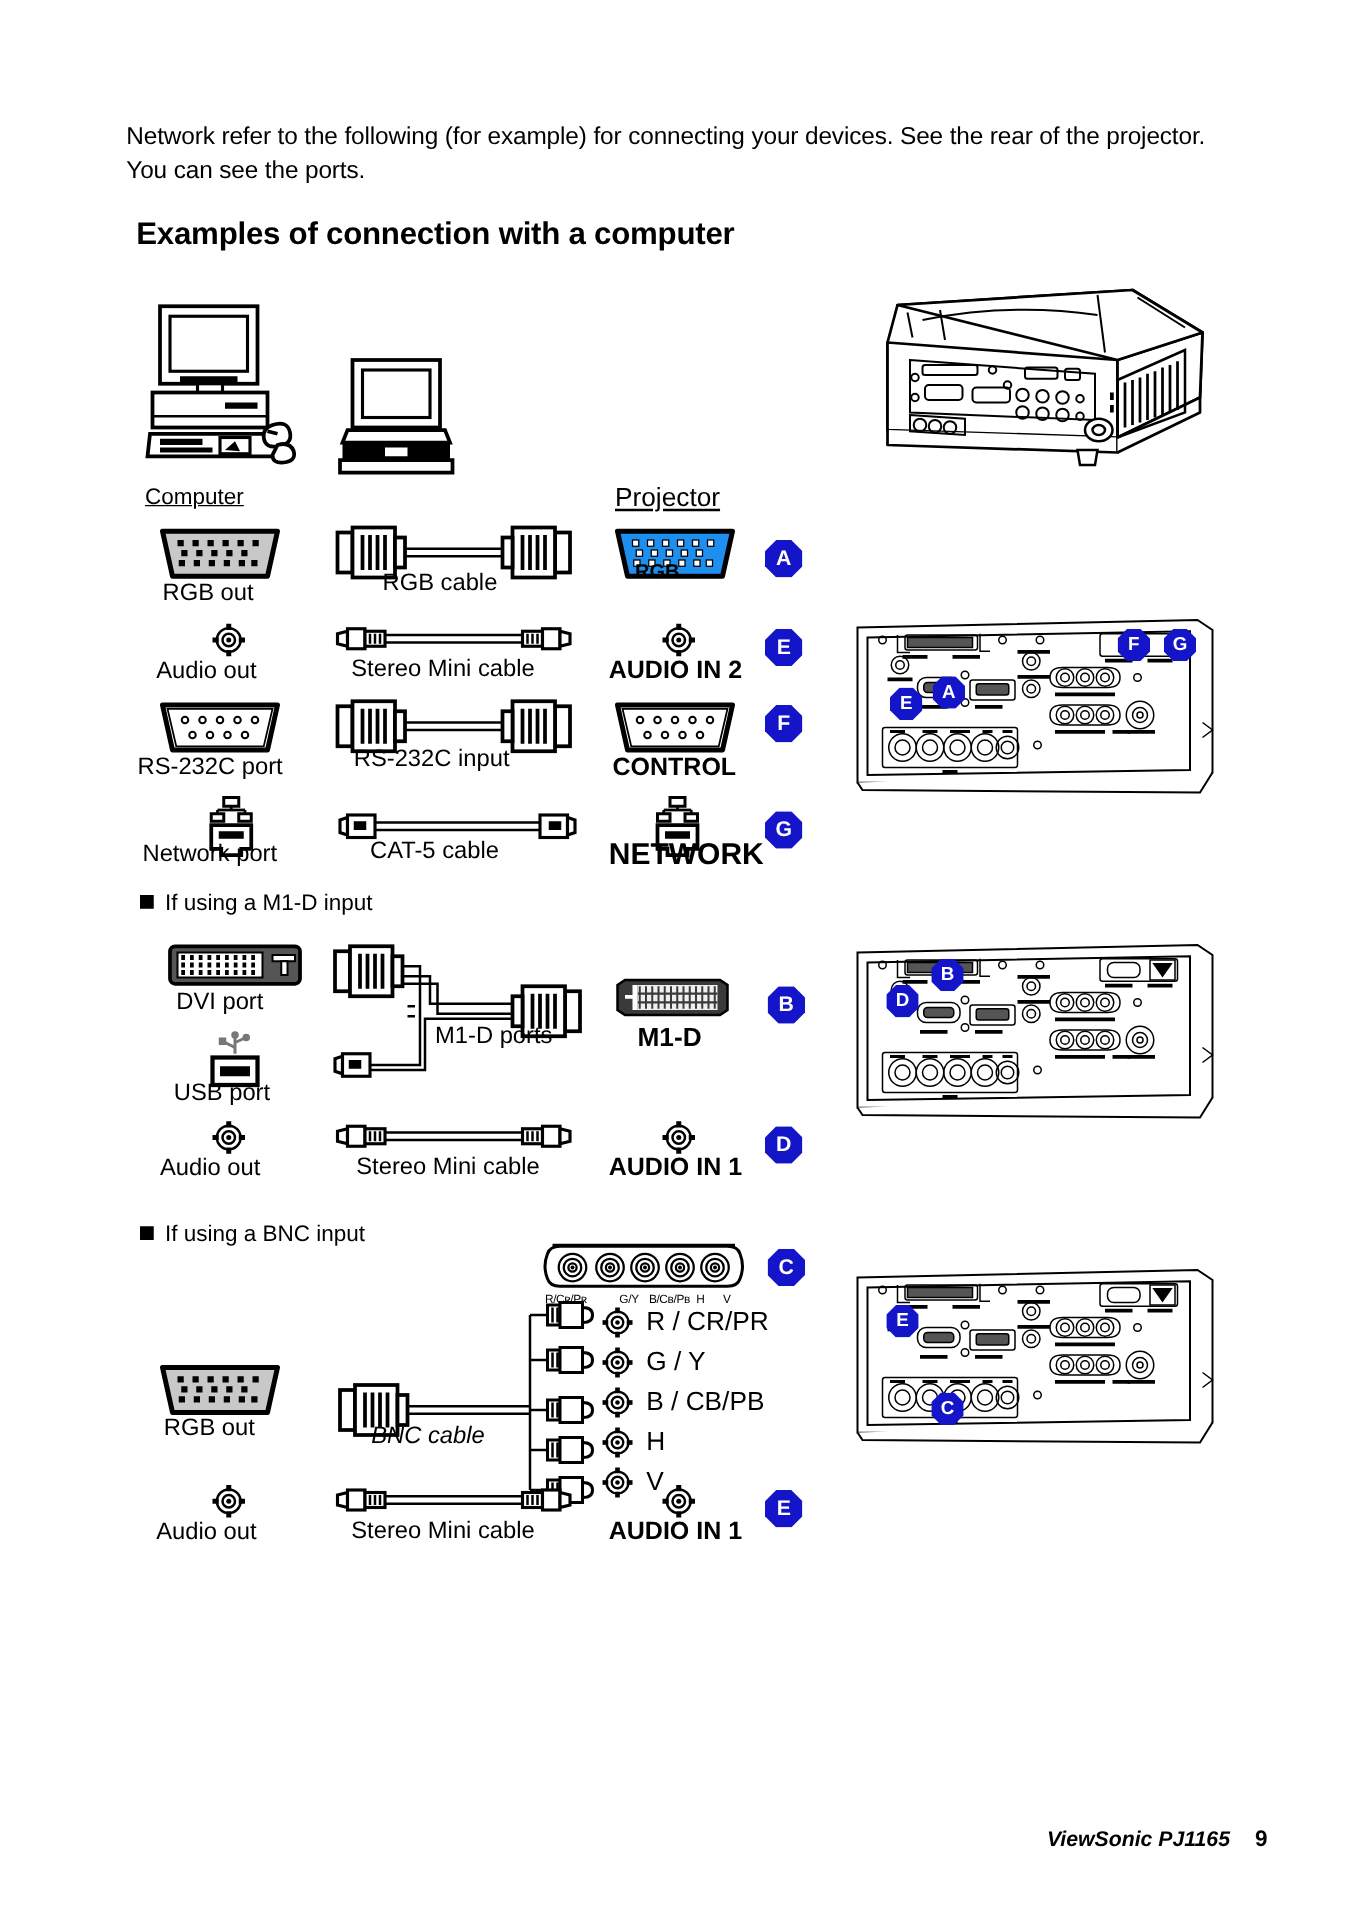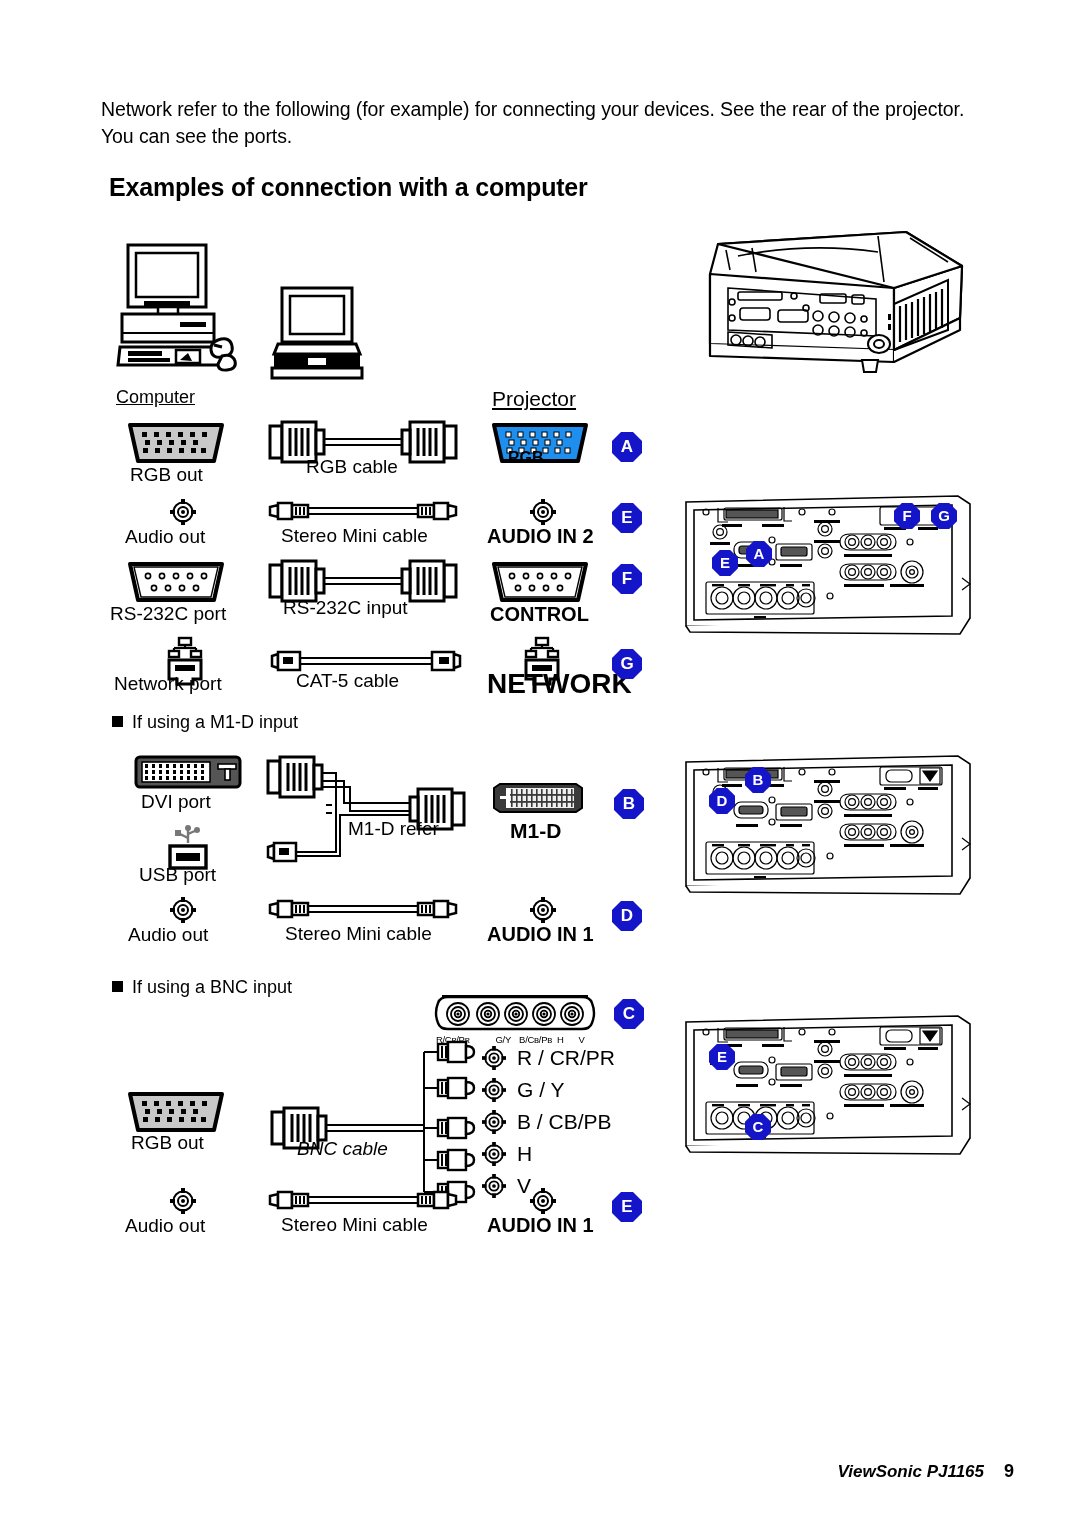--- a/index.html
+++ b/index.html
@@ -430,21 +430,21 @@
           <line x1="9" y1="11" x2="31" y2="11"></line>
         <line x1="9" y1="11" x2="9" y2="14"></line>
           <line x1="31" y1="11" x2="31" y2="14"></line>
       </g>
       <g stroke="#000" stroke-width="3" fill="#fff">
         <path d="M4 23 L36 23 L36 42 L28 42 L28 47 L12 47 L12 42 L4 42 Z"></path>
       </g>
       <rect x="10" y="28" width="20" height="6" fill="#000"></rect>
     </svg>
   </div>
-  <div class="lbl bold" style="position:absolute;left:487px;top:673px;font-size:28px;">NETWORK</div>
+  <div class="lbl bold" style="position:absolute;left:487px;top:673px;font-size:24px;">NETWORK</div>
   <div class="badge" style="left:612px;top:649px;">G</div>
 
   <div class="bullet" style="left:112px;top:712px;">
     <span class="sq"></span><span>If using a M1-D input</span>
   </div>
 
   <div style="position:absolute;left:134px;top:755px;">
     <svg width="108" height="34" viewBox="0 0 108 34">
       <rect x="2" y="2" width="104" height="30" rx="4" fill="#555" stroke="#000" stroke-width="3"></rect>
       <rect x="8" y="7" width="68" height="20" fill="#fff" stroke="#000" stroke-width="1.6"></rect>
@@ -539,21 +539,21 @@
         <path d="M56 26 L78 26 L78 48 L144 48"></path>
         <path d="M56 32 L84 32 L84 56 L144 56"></path>
         <path d="M30 101 L74 101 L74 60 L144 60"></path>
       </g>
       <g stroke="#000" stroke-width="2">
         <line x1="60" y1="50" x2="66" y2="50"></line>
           <line x1="60" y1="58" x2="66" y2="58"></line>
       </g>
     </svg>
   </div>
-  <div class="cable-lbl" style="left:348px;top:818px;">M1-D refer</div>
+  <div class="cable-lbl" style="left:348px;top:818px;">M1-D ports</div>
 
   <div style="position:absolute;left:492px;top:782px;">
     <svg width="92" height="32" viewBox="0 0 92 32">
       <path d="M2 6 L8 2 L84 2 L90 6 L90 26 L84 30 L8 30 L2 26 Z" fill="#3a3a3a" stroke="#000" stroke-width="2"></path>
       <rect x="18" y="6" width="64" height="20" fill="#eee"></rect>
       <g fill="#3a3a3a">
         <rect x="19" y="7" width="1.6" height="18"></rect>
           <rect x="24" y="7" width="1.6" height="18"></rect>
         <rect x="29" y="7" width="1.6" height="18"></rect>
           <rect x="34" y="7" width="1.6" height="18"></rect>

